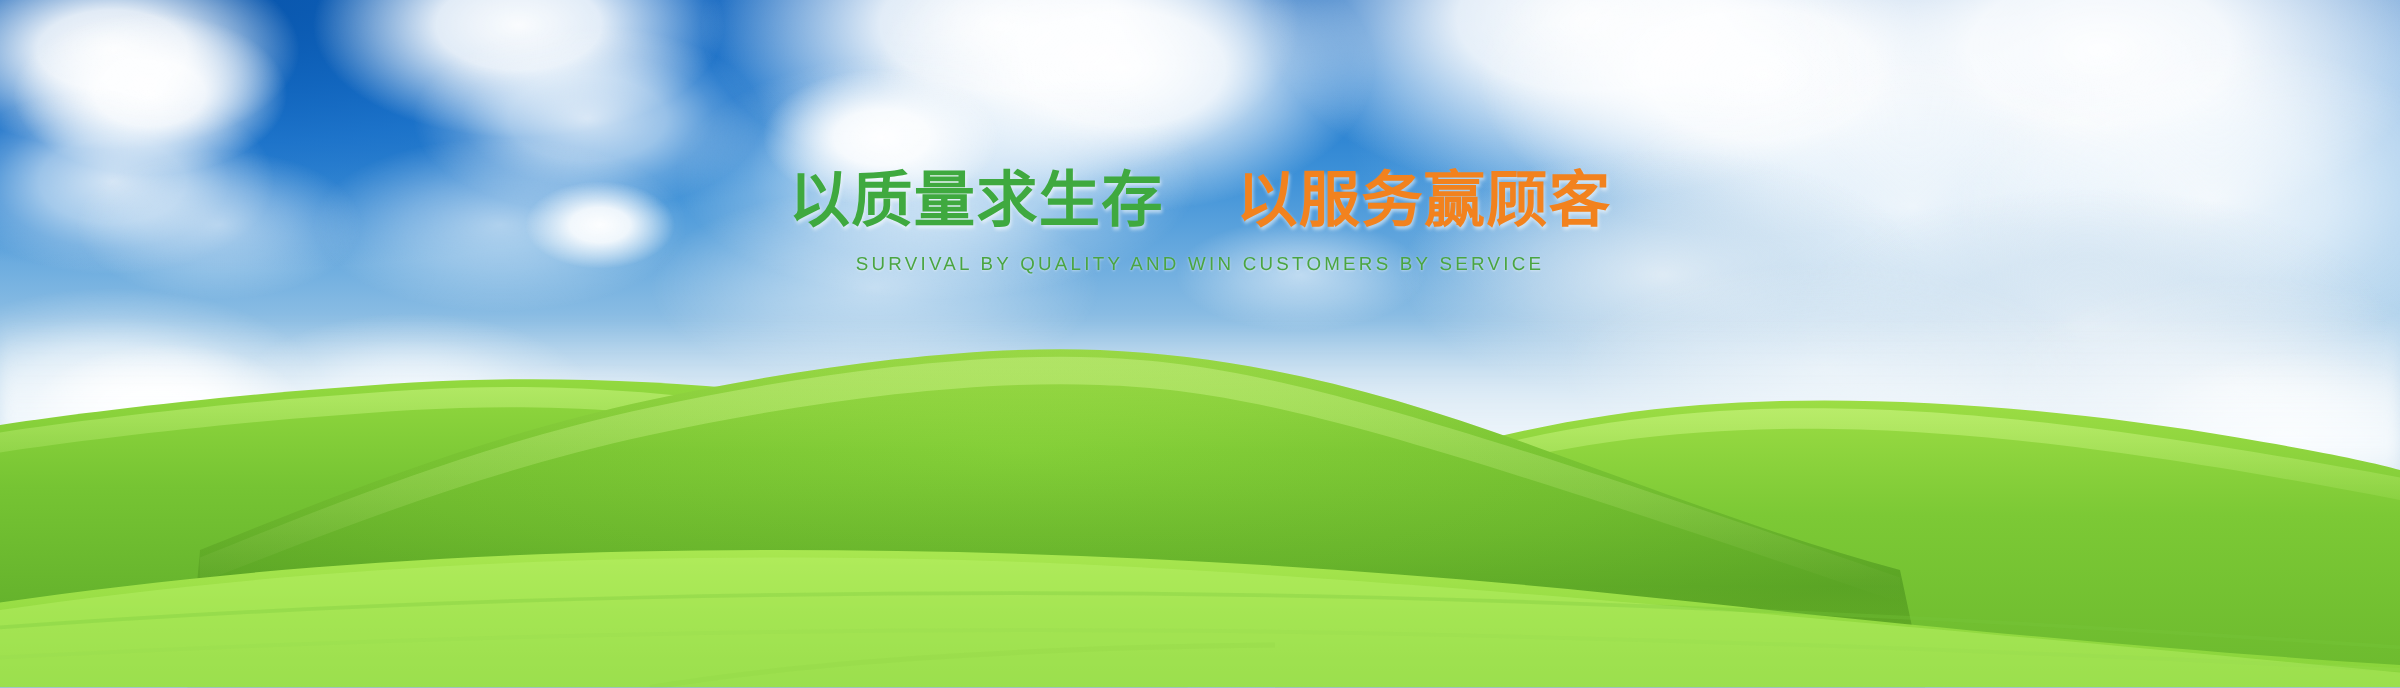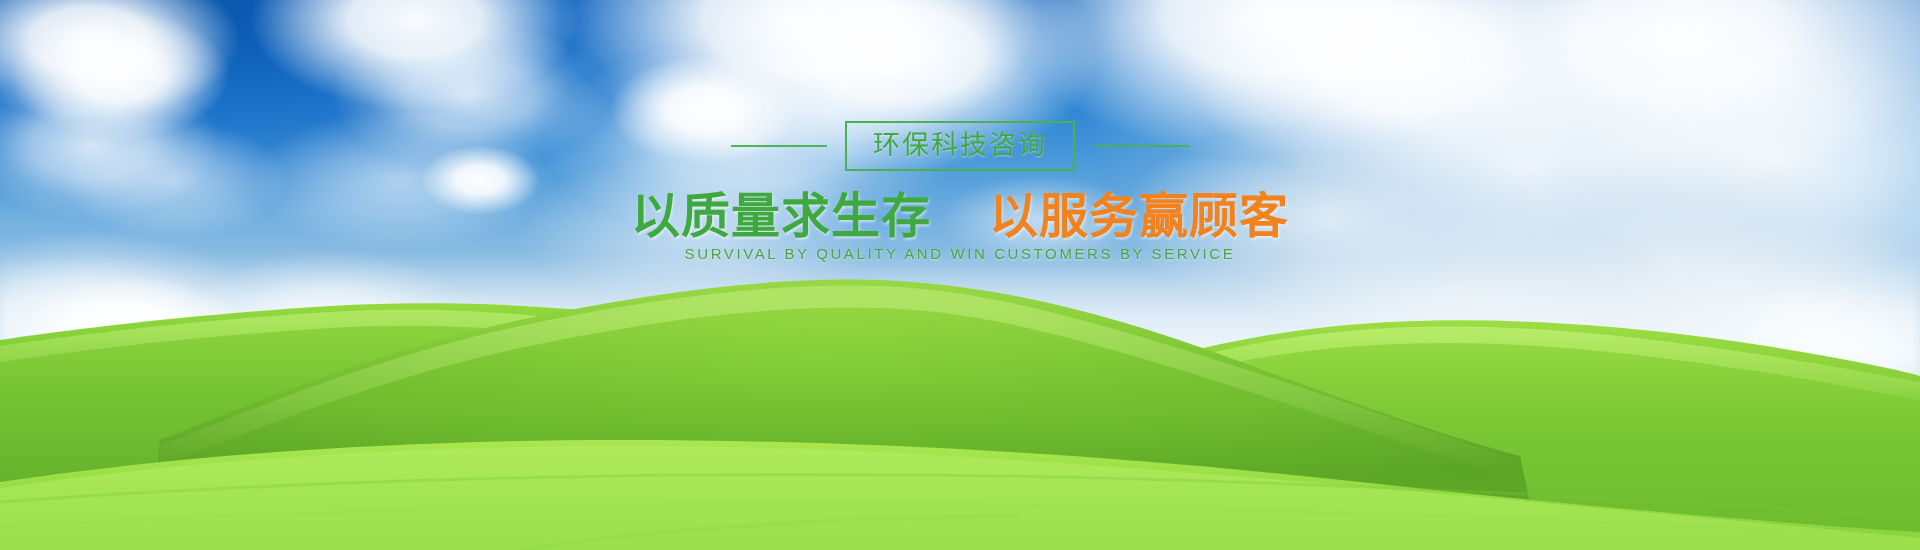--- a/index.html
+++ b/index.html
@@ -136,20 +136,21 @@
     text-shadow:1px 2px 3px rgba(255,255,255,.55);
   }
   .headline .gap{display:inline-block;width:22px;}
   .headline .o{
     color:#f2821e;
     text-shadow:1px 2px 3px rgba(255,255,255,.55);
     text-align:right;
   }
 
   .subhead{
+    margin-top:14px;
     font-size:15px;
     letter-spacing:2.6px;
     color:#4aa541;
     font-weight:400;
     font-family:"Liberation Sans","DejaVu Sans",sans-serif;
     text-shadow:0 1px 2px rgba(255,255,255,.5);
   }
 </style>
 </head>
 <body>
@@ -275,27 +276,20 @@
                L1920,300 L0,300 Z" fill="rgba(190,245,110,.38)"></path>
 
       <path d="M0,252 C300,230 700,218 1100,228 C1450,237 1750,256 1920,268" stroke="rgba(120,200,60,.30)" stroke-width="3" fill="none"></path>
       <path d="M0,276 C350,258 760,248 1160,258 C1500,266 1760,278 1920,286" stroke="rgba(150,220,80,.28)" stroke-width="3" fill="none"></path>
       <path d="M520,300 C640,280 820,268 1020,266" stroke="rgba(140,210,70,.22)" stroke-width="4" fill="none"></path>
     </svg>
   </div>
 
   <div class="copy">
 
-    <div class="eyebrow">
-      <span class="rule"></span>
-      <span class="title-box">
-        <span>环保科技咨询</span>
-      </span>
-      <span class="rule"></span>
-    </div>
 
     <div class="headline">
       <span class="g">以质量求生存</span>
       <span class="gap"></span>
       <span class="o">以服务赢顾客</span>
     </div>
 
     <div class="subhead">SURVIVAL BY QUALITY AND WIN CUSTOMERS BY SERVICE</div>
   </div>
 

